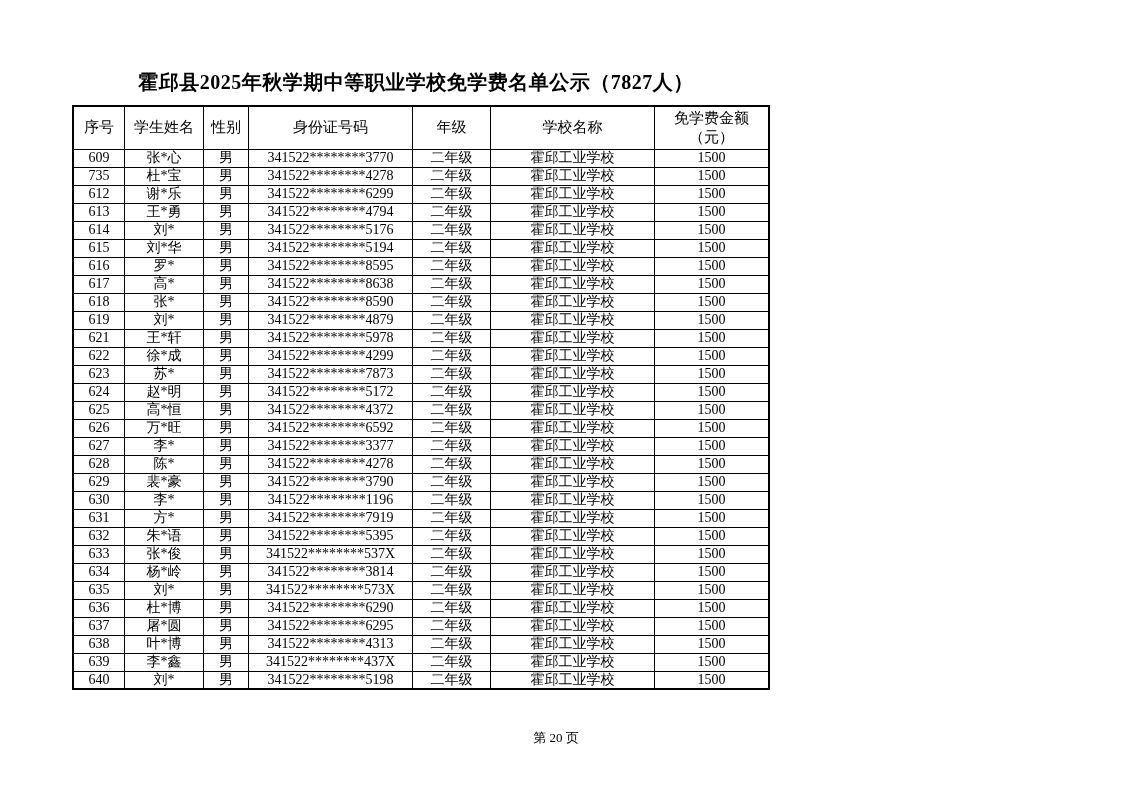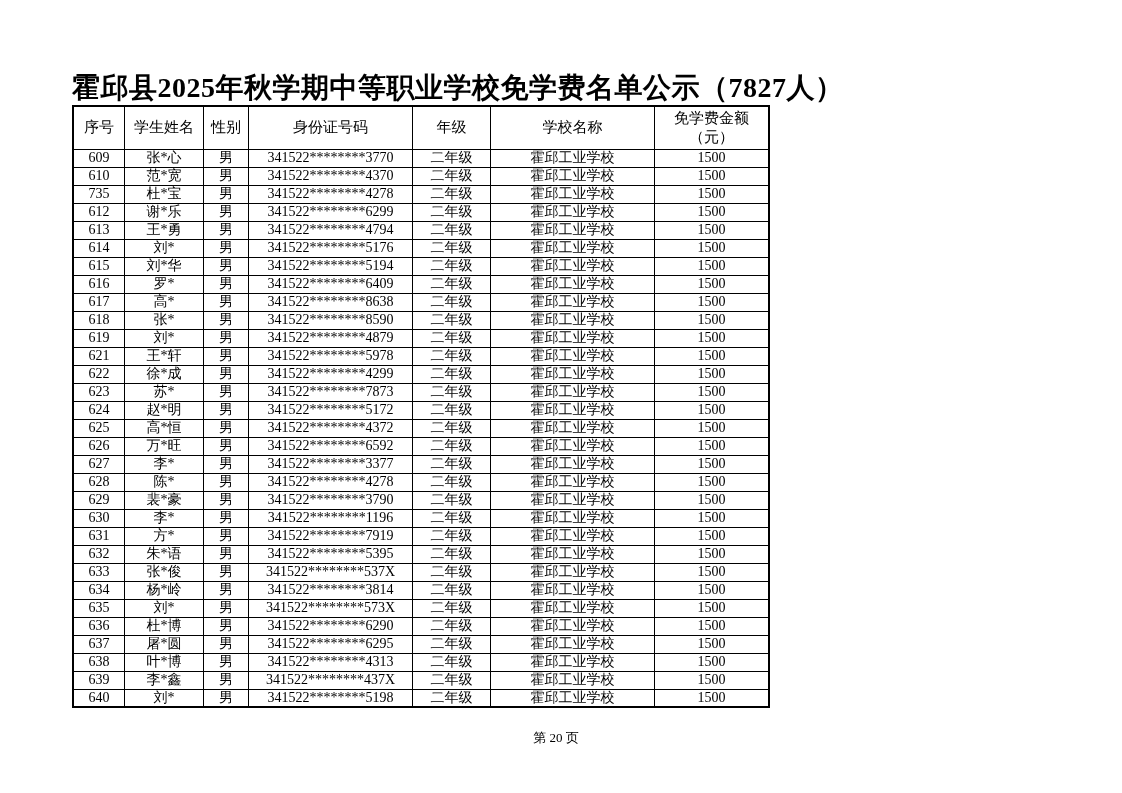--- a/index.html
+++ b/index.html
@@ -15,21 +15,21 @@
     overflow: hidden;
     font-family: "Liberation Serif", "DejaVu Serif", serif;
     color: #000000;
   }
   .title {
     position: absolute;
     top: 69px;
     left: 72px;
     width: 688px;
     text-align: center;
-    font-size: 28px;
+    font-size: 20px;
     font-weight: bold;
     letter-spacing: 0.5px;
     white-space: nowrap;
   }
   table.roster {
     position: absolute;
     top: 105px;
     left: 72px;
     width: 688px;
     border-collapse: collapse;
@@ -112,29 +112,20 @@
         <tr>
           <td class="col-seq">609</td>
           <td class="col-name">张*心</td>
           <td class="col-gender">男</td>
           <td class="col-id">341522********3770</td>
           <td class="col-grade">二年级</td>
           <td class="col-school">霍邱工业学校</td>
           <td class="col-amount">1500</td>
         </tr>
         <tr>
-          <td class="col-seq">610</td>
-          <td class="col-name">范*宽</td>
-          <td class="col-gender">男</td>
-          <td class="col-id">341522********4370</td>
-          <td class="col-grade">二年级</td>
-          <td class="col-school">霍邱工业学校</td>
-          <td class="col-amount">1500</td>
-        </tr>
-        <tr>
           <td class="col-seq">735</td>
           <td class="col-name">杜*宝</td>
           <td class="col-gender">男</td>
           <td class="col-id">341522********4278</td>
           <td class="col-grade">二年级</td>
           <td class="col-school">霍邱工业学校</td>
           <td class="col-amount">1500</td>
         </tr>
         <tr>
           <td class="col-seq">612</td>
@@ -169,21 +160,21 @@
           <td class="col-gender">男</td>
           <td class="col-id">341522********5194</td>
           <td class="col-grade">二年级</td>
           <td class="col-school">霍邱工业学校</td>
           <td class="col-amount">1500</td>
         </tr>
         <tr>
           <td class="col-seq">616</td>
           <td class="col-name">罗*</td>
           <td class="col-gender">男</td>
-          <td class="col-id">341522********6409</td>
+          <td class="col-id">341522********8595</td>
           <td class="col-grade">二年级</td>
           <td class="col-school">霍邱工业学校</td>
           <td class="col-amount">1500</td>
         </tr>
         <tr>
           <td class="col-seq">617</td>
           <td class="col-name">高*</td>
           <td class="col-gender">男</td>
           <td class="col-id">341522********8638</td>
           <td class="col-grade">二年级</td>

